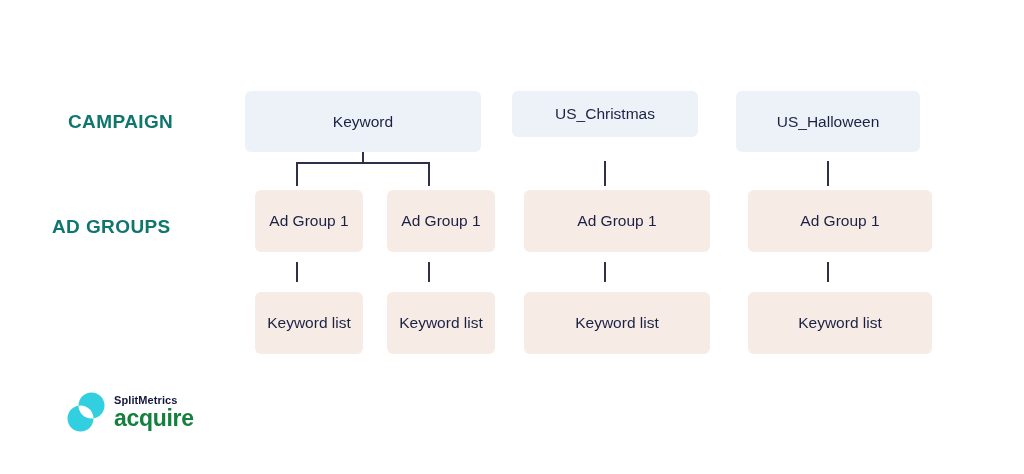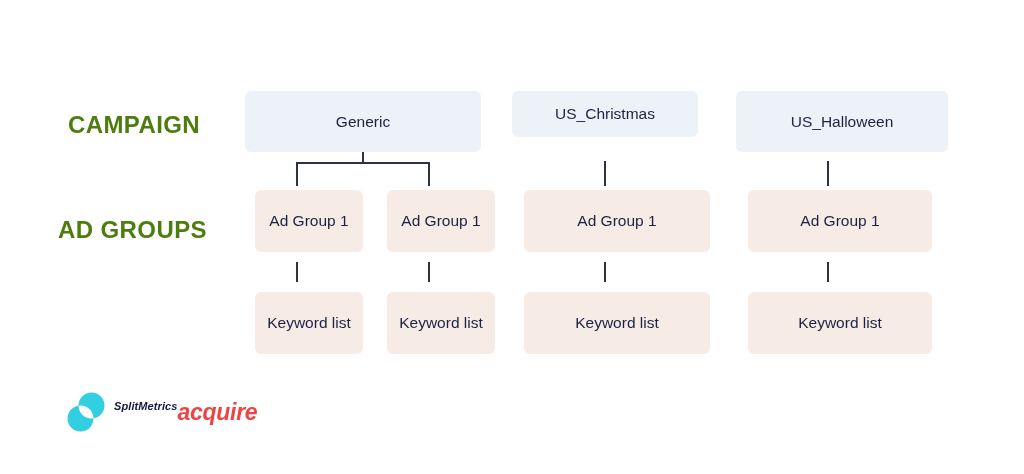--- a/index.html
+++ b/index.html
@@ -7,23 +7,23 @@
   .canvas {
     position: relative;
     width: 1024px;
     height: 474px;
     background: #ffffff;
     font-family: "Liberation Sans", sans-serif;
     overflow: hidden;
   }
   .row-label {
     position: absolute;
-    font-size: 24px;
+    font-size: 19px;
     font-weight: 700;
-    color: #4d7c0f;
+    color: #0f766e;
     letter-spacing: 0.4px;
     white-space: nowrap;
   }
   .box {
     position: absolute;
     display: flex;
     align-items: center;
     justify-content: center;
     border-radius: 6px;
     font-size: 15.5px;
@@ -37,48 +37,48 @@
     background: #2d3048;
   }
   .logo {
     position: absolute;
     left: 65px;
     top: 391px;
     display: flex;
     align-items: center;
     gap: 7px;
   }
-  .logo-text { display: flex; flex-direction: row; font-style: italic; }
+  .logo-text { display: flex; flex-direction: column; }
   .logo-brand {
     font-size: 11px;
     font-weight: 700;
     color: #14173c;
     letter-spacing: 0.1px;
     line-height: 1.1;
   }
   .logo-product {
     font-size: 23px;
     font-weight: 800;
-    color: #ef4444;
+    color: #15803d;
     letter-spacing: -0.3px;
     line-height: 1.0;
     margin-top: 1px;
   }
 </style>
 </head>
 <body>
 
 <div class="canvas">
 
   <div class="row-label" style="left:68px; top:111px;">CAMPAIGN</div>
-  <div class="row-label" style="left:58px; top:216px;">AD GROUPS</div>
+  <div class="row-label" style="left:52px; top:216px;">AD GROUPS</div>
 
-  <div class="box box--campaign" style="left:245px; top:91px; width:236px; height:61px;">Generic</div>
+  <div class="box box--campaign" style="left:245px; top:91px; width:236px; height:61px;">Keyword</div>
   <div class="box box--campaign" style="left:512px; top:91px; width:186px; height:46px;">US_Christmas</div>
-  <div class="box box--campaign" style="left:736px; top:91px; width:212px; height:61px;">US_Halloween</div>
+  <div class="box box--campaign" style="left:736px; top:91px; width:184px; height:61px;">US_Halloween</div>
 
   <div class="line" style="left:362px; top:152px; width:2px; height:12px;"></div>
   <div class="line" style="left:296px; top:162px; width:134px; height:2px;"></div>
   <div class="line" style="left:296px; top:162px; width:2px; height:24px;"></div>
   <div class="line" style="left:428px; top:162px; width:2px; height:24px;"></div>
 
   <div class="line" style="left:604px; top:161px; width:2px; height:25px;"></div>
   <div class="line" style="left:827px; top:161px; width:2px; height:25px;"></div>
 
   <div class="box box--warm" style="left:243px; top:190px; width:108px; height:62px;">Ad Group 1</div>

